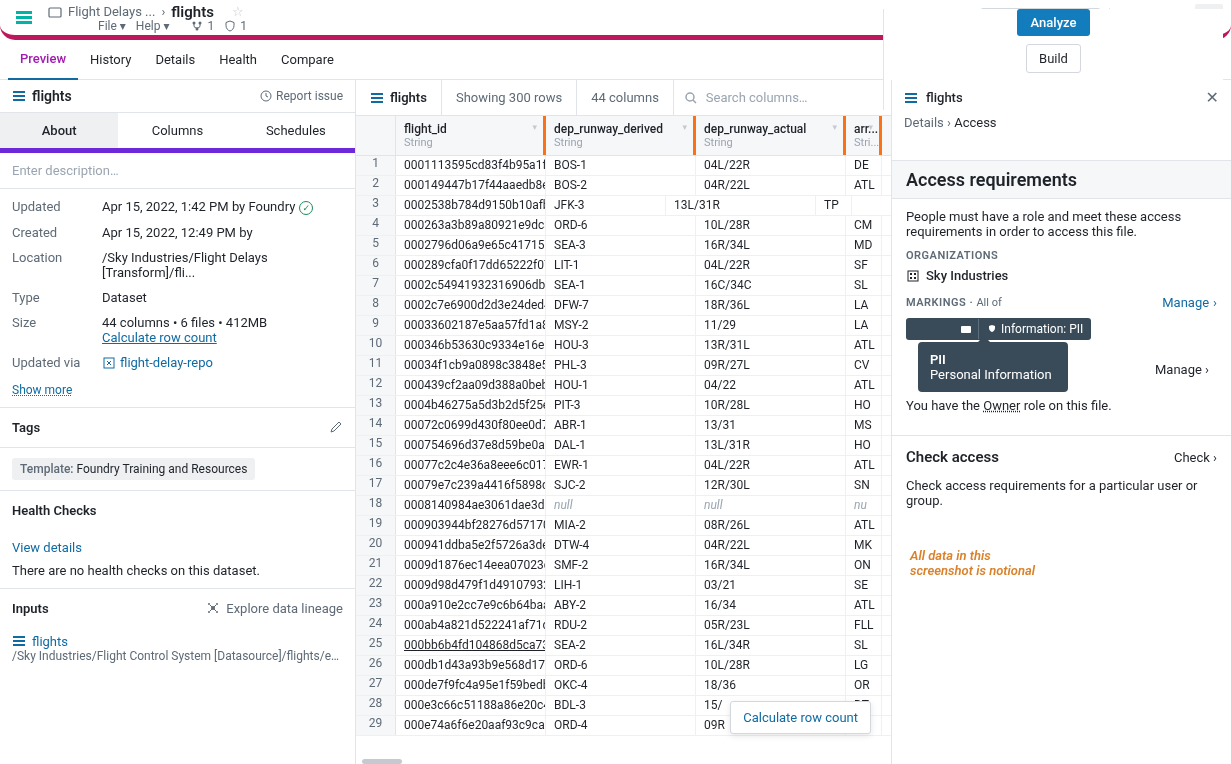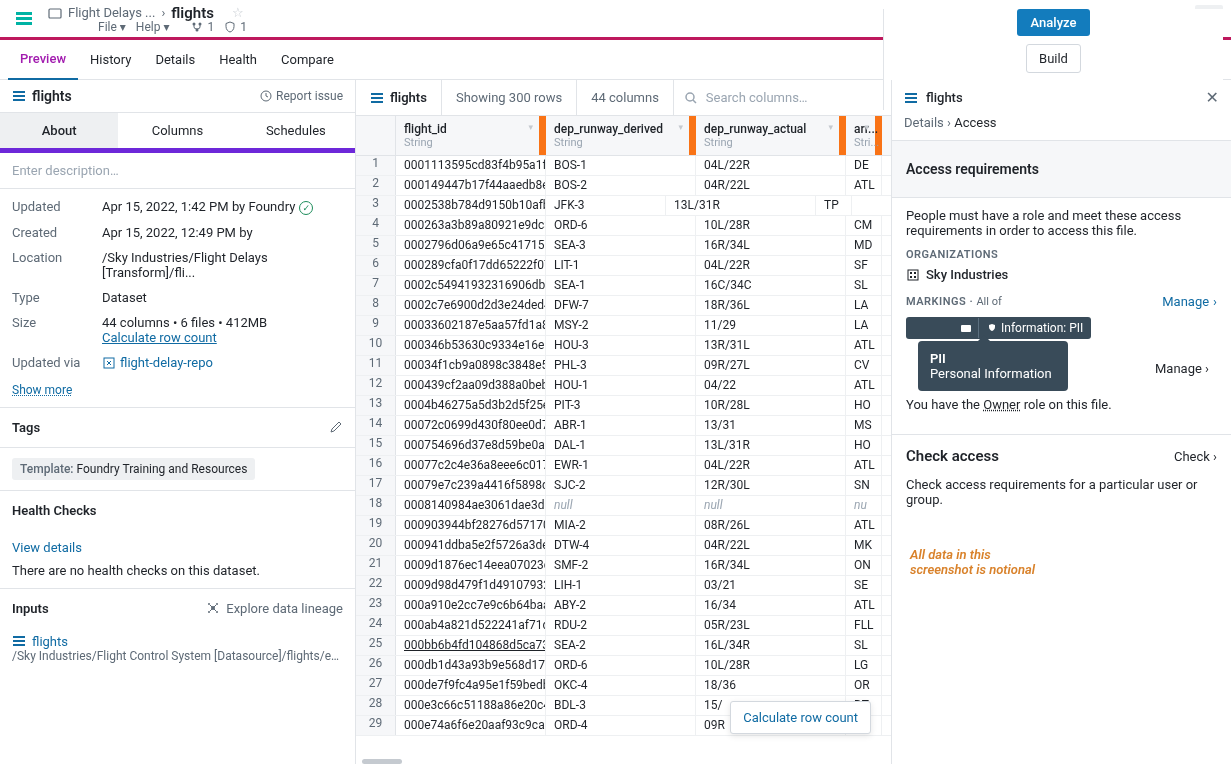--- a/index.html
+++ b/index.html
@@ -1,19 +1,19 @@
 <!DOCTYPE html>
 <html><head>
 <meta charset="utf-8">
 <style>
   * { box-sizing: border-box; margin: 0; padding: 0; }
   body { font-family: -apple-system, BlinkMacSystemFont, "Segoe UI", Roboto, sans-serif; font-size: 13px; color: #1F2329; background: #fff; width: 1231px; height: 764px; overflow: hidden; }
 
   
-  .header { display: flex; align-items: center; height: 40px; border-bottom: 3px solid #be185d; padding: 0 8px; }
+  .header { display: flex; align-items: center; height: 40px; border-bottom: 5px solid #be185d; padding: 0 8px; border-radius: 15px; }
   .header .icon-box { width: 32px; height: 32px; display:flex; align-items:center; justify-content:center; color:#00B3A4; margin-right:8px;}
   .breadcrumb { display:flex; align-items:center; gap:6px; color:#5e6a76; }
   .breadcrumb .name { font-weight:600; color:#1F2329; font-size:15px;}
   .star { color:#c5cad0; margin-left:12px; }
   .file-help { display:flex; gap:10px; font-size:12px; color:#5e6a76; padding-left:50px; margin-top:-2px;}
   .header-wrap { display:flex; flex-direction:column; }
   .header-right { margin-left:auto; display:flex; align-items:center; gap:8px;}
   .actions-btn { display:flex; align-items:center; gap:6px; padding:4px 8px; color:#1F2329; cursor:pointer;}
   .pill-group { display:flex; border:1px solid #D3D8DE; border-radius:3px; overflow:hidden;}
   .pill { display:flex; align-items:center; gap:4px; padding:2px 8px; font-size:12px; border-right:1px solid #D3D8DE;}
@@ -60,40 +60,40 @@
   .inputs-item .path { color:#5e6a76; font-size:12px; white-space:nowrap; overflow:hidden; text-overflow:ellipsis;}
 
   
   .center { flex:1; display:flex; flex-direction:column; min-width:0;}
   .grid-toolbar { display:flex; align-items:center; height:36px; border-bottom:1px solid #E1E4E8; font-size:13px;}
   .grid-toolbar .chunk { padding:0 14px; height:100%; display:flex; align-items:center; border-right:1px solid #E1E4E8; color:#5e6a76;}
   .grid-toolbar .chunk.name { color:#1F2329; font-weight:600; gap:6px;}
   .grid-toolbar .search { flex:1; display:flex; align-items:center; gap:8px; padding:0 10px; color:#9AA5B1;}
   .col-headers { display:flex; background:#F6F7F9; border-bottom:1px solid #E1E4E8; font-size:12px;}
   .rownum-head { width:40px; border-right:1px solid #E1E4E8;}
-  .colh { padding:6px 8px; border-right:7px solid #f97316; position:relative;}
+  .colh { padding:6px 8px; border-right:3px solid #f97316; position:relative;}
   .colh .cname { color:#1F2329; font-weight:500;}
   .colh .ctype { color:#9AA5B1; font-size:11px;}
   .colh .menu { position:absolute; right:6px; top:6px; color:#C5CAD0; font-size:9px;}
   .grid-body { overflow:auto; flex:1; position:relative;}
   .row { display:flex; height:20px; border-bottom:1px solid #EEF0F2; font-size:12px;}
   .row .rn { width:40px; text-align:center; color:#5e6a76; background:#F6F7F9; border-right:1px solid #E1E4E8;}
   .cell { padding:2px 8px; border-right:1px solid #EEF0F2; white-space:nowrap; overflow:hidden;}
   .cell.null { color:#9AA5B1; font-style:italic;}
   .calc-popup { position:absolute; right:20px; bottom:24px; background:#fff; border:1px solid #D3D8DE; border-radius:3px; box-shadow:0 2px 6px rgba(0,0,0,.1); padding:8px 12px; color:#106BA3; font-size:13px;}
   .hscroll-hint { height:6px; background:#fff; position:relative;}
   .hscroll-hint::after{ content:""; position:absolute; left:6px; bottom:0; width:40px; height:5px; background:#C5CAD0; border-radius:3px;}
 
   
   .right { width:340px; border-left:1px solid #E1E4E8; background:#fff; display:flex; flex-direction:column;}
   .r-head { display:flex; align-items:center; padding:8px 12px; gap:8px;}
   .r-head .close { margin-left:auto; color:#5e6a76; cursor:pointer; font-size:16px;}
   .r-crumb { padding:0 12px 10px 12px; color:#5e6a76; font-size:13px;}
   .r-crumb .current { color:#1F2329; }
-  .r-section-title { background:#F6F7F9; padding:20px 14px; font-weight:600; font-size:14px; border-top:1px solid #E1E4E8; border-bottom:1px solid #E1E4E8;}
+  .r-section-title { background:#F6F7F9; padding:8px 14px; font-weight:600; font-size:18px; border-top:1px solid #E1E4E8; border-bottom:1px solid #E1E4E8;margin-top:20px;}
   .r-body { padding:10px 14px; font-size:13px; color:#1F2329;}
   .r-sub { color:#5e6a76; font-size:11px; font-weight:600; letter-spacing:.5px; margin-top:10px;}
   .org-line { display:flex; align-items:center; gap:6px; margin-top:6px; font-weight:500;}
   .manage-row { display:flex; align-items:center; margin-top:12px;}
   .manage-row .label { color:#5e6a76; font-size:11px; font-weight:600; letter-spacing:.5px;}
   .manage-row .mlink { margin-left:auto; color:#106BA3; display:flex; align-items:center; gap:4px;}
   .marking-chip { display:inline-flex; align-items:center; background:#394B59; color:#fff; border-radius:3px; font-size:12px; margin-top:8px;padding-left:48px;}
   .marking-chip .seg1{ padding:4px 6px; border-right:1px solid #5C7080;}
   .marking-chip .seg2{ padding:4px 8px; display:flex; align-items:center; gap:4px;}
   .tooltip { position:relative; margin-top:0; background:#394B59; color:#fff; border-radius:4px; padding:10px 12px; width:150px; font-size:13px; margin-left:12px;}

